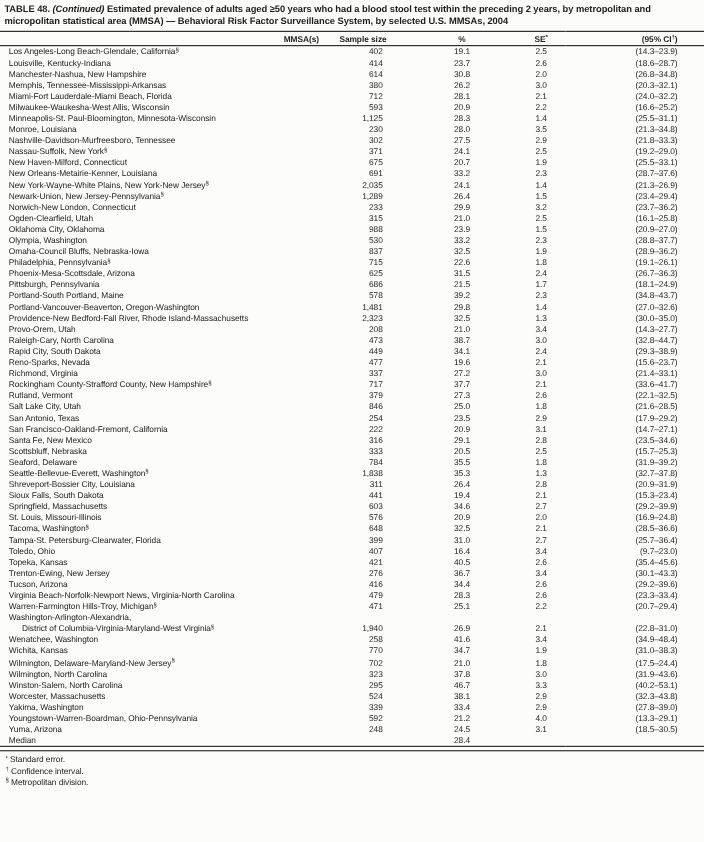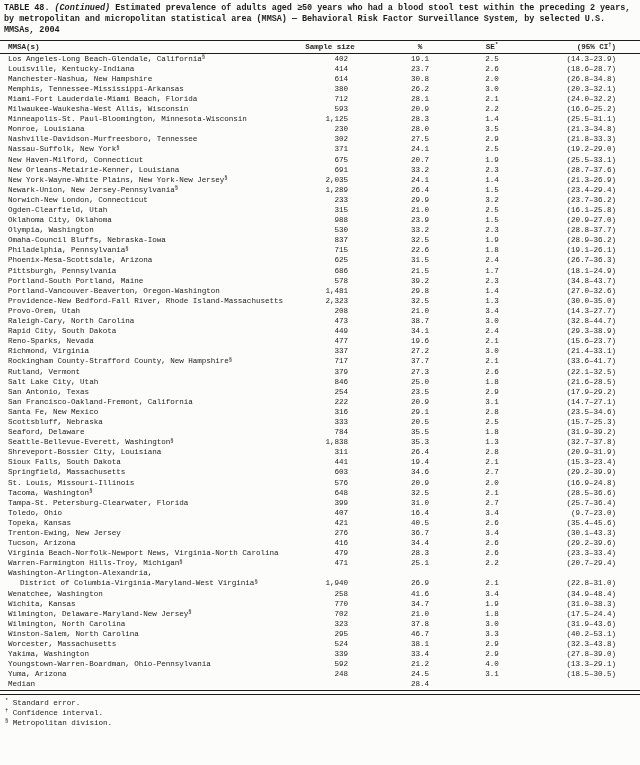--- a/index.html
+++ b/index.html
@@ -3,21 +3,21 @@
 <meta charset="utf-8">
 <style>
   * { margin:0; padding:0; box-sizing:border-box; }
   html,body { width:640px; height:765px; overflow:hidden; }
   body {
     background:#fcfcfb;
     color:#1d1d1d;
     font-family:"Liberation Sans", sans-serif;
     letter-spacing:-0.05px;
   }
-  .page { width:640px; height:765px; padding:3px 0 0 0;font-family:Liberation Mono, monospace; }
+  .page { width:640px; height:765px; padding:3px 0 0 0; }
 
   .title {
     font-size:8.5px;
     font-weight:bold;
     line-height:11.2px;
     padding:0 2px 3px 4px;
   }
   .title .italic { font-style:italic; }
 
   table {
@@ -42,21 +42,21 @@
     vertical-align:bottom;
     white-space:nowrap;
     overflow:hidden;
   }
   
   .c-name  { text-align:left;  padding-left:8px; }
   .c-n     { text-align:right; padding-right:22px; }
   .c-pct   { text-align:center; }
   .c-se    { text-align:center; }
   .c-ci    { text-align:right; padding-right:24px; }
-  th.c-name { padding-left:8px; text-align:left; }
+  th.c-name { padding-left:8px; text-align:right; }
   td.indent { padding-left:20px; }
 
   sup {
     font-size:5.5px;
     line-height:0;
     position:relative;
     top:-2.5px;
     vertical-align:baseline;
   }
 

